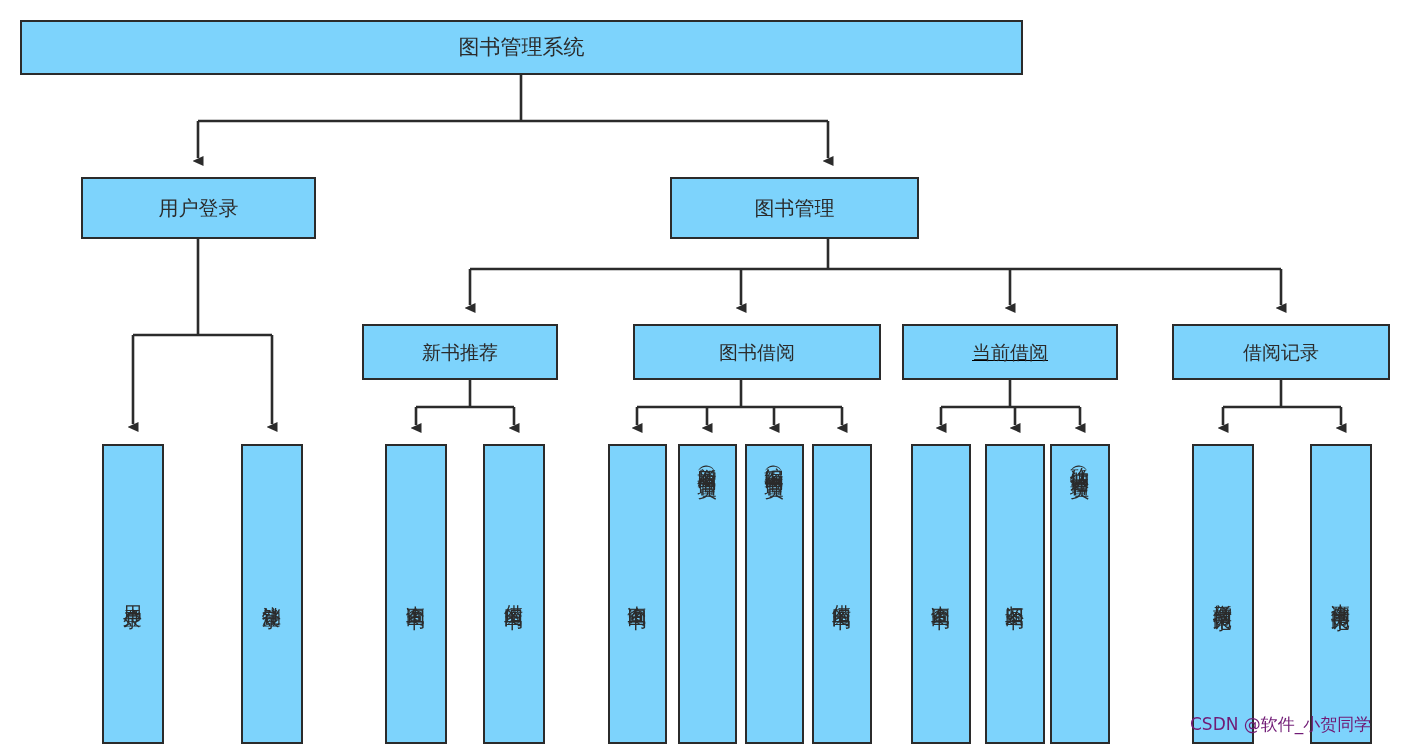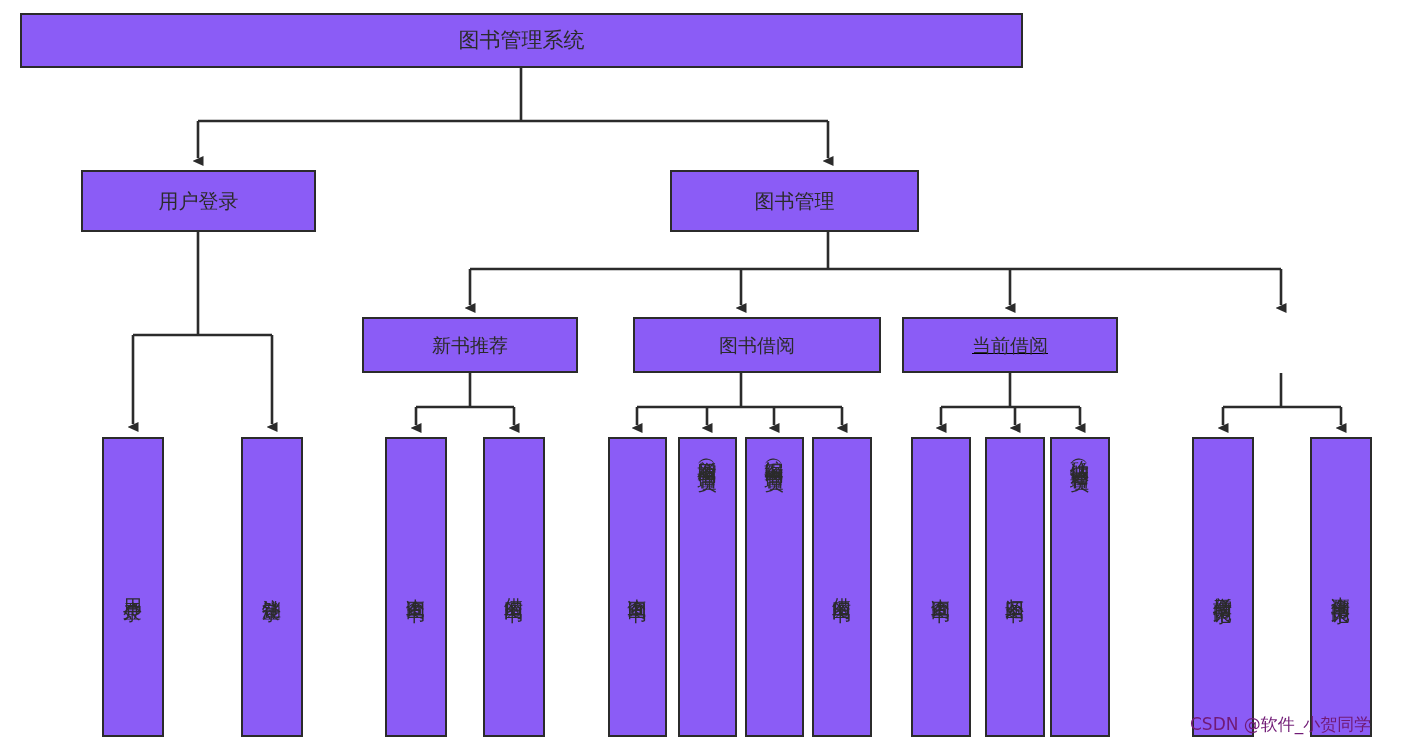--- a/index.html
+++ b/index.html
@@ -23,26 +23,27 @@
     position: absolute;
     left: 0;
     top: 0;
     width: 1405px;
     height: 747px;
     pointer-events: none;
   }
   .node {
     position: absolute;
     box-sizing: border-box;
-    background: #8b5cf6;
+    background: #7dd3fc;
     border: 2px solid #2b2b2b;
     display: flex;
     align-items: center;
     justify-content: center;
     z-index: 2;
+    margin-top: 7px;
   }
   .node-label {
     color: #2b2b2b;
     white-space: nowrap;
     line-height: 1.0;
   }
   .node-root .node-label {
     font-size: 21px;
   }
   .node-l1 .node-label {
@@ -142,29 +143,32 @@
     <span class="node-label">图书管理系统</span>
   </div>
 
   <div class="node node-l1" style="left:81px; top:170px; width:235px; height:62px;">
     <span class="node-label">用户登录</span>
   </div>
   <div class="node node-l1" style="left:670px; top:170px; width:249px; height:62px;">
     <span class="node-label">图书管理</span>
   </div>
 
-  <div class="node node-l2" style="left:362px; top:317px; width:216px; height:56px;">
+  <div class="node node-l2" style="left:362px; top:317px; width:196px; height:56px;">
     <span class="node-label">新书推荐</span>
   </div>
   <div class="node node-l2" style="left:633px; top:317px; width:248px; height:56px;">
     <span class="node-label">图书借阅</span>
   </div>
   <div class="node node-l2" style="left:902px; top:317px; width:216px; height:56px;text-decoration:underline;">
     <span class="node-label">当前借阅</span>
   </div>
+  <div class="node node-l2" style="left:1172px; top:317px; width:218px; height:56px;">
+    <span class="node-label">借阅记录</span>
+  </div>
 
   <div class="node node-leaf center-v" style="left:102px; top:437px; width:62px; height:300px;">
     <span class="node-label">用户登录</span>
   </div>
   <div class="node node-leaf center-v" style="left:241px; top:437px; width:62px; height:300px;">
     <span class="node-label">注销登录</span>
   </div>
   <div class="node node-leaf center-v" style="left:385px; top:437px; width:62px; height:300px;">
     <span class="node-label">查询图书</span>
   </div>

